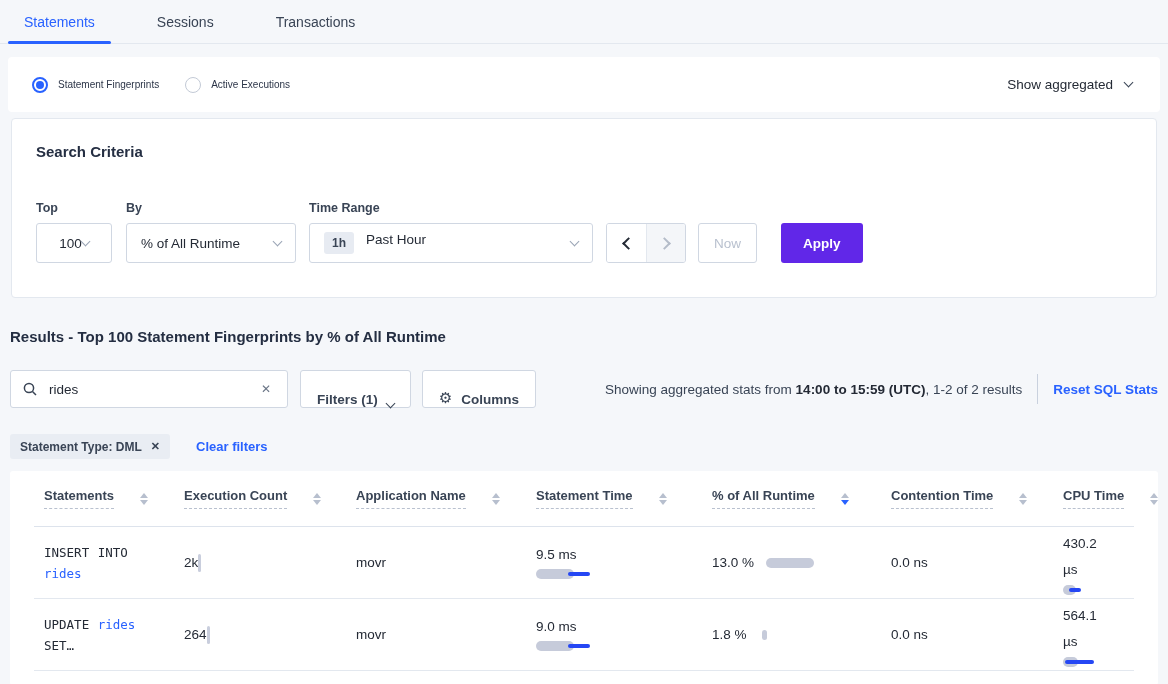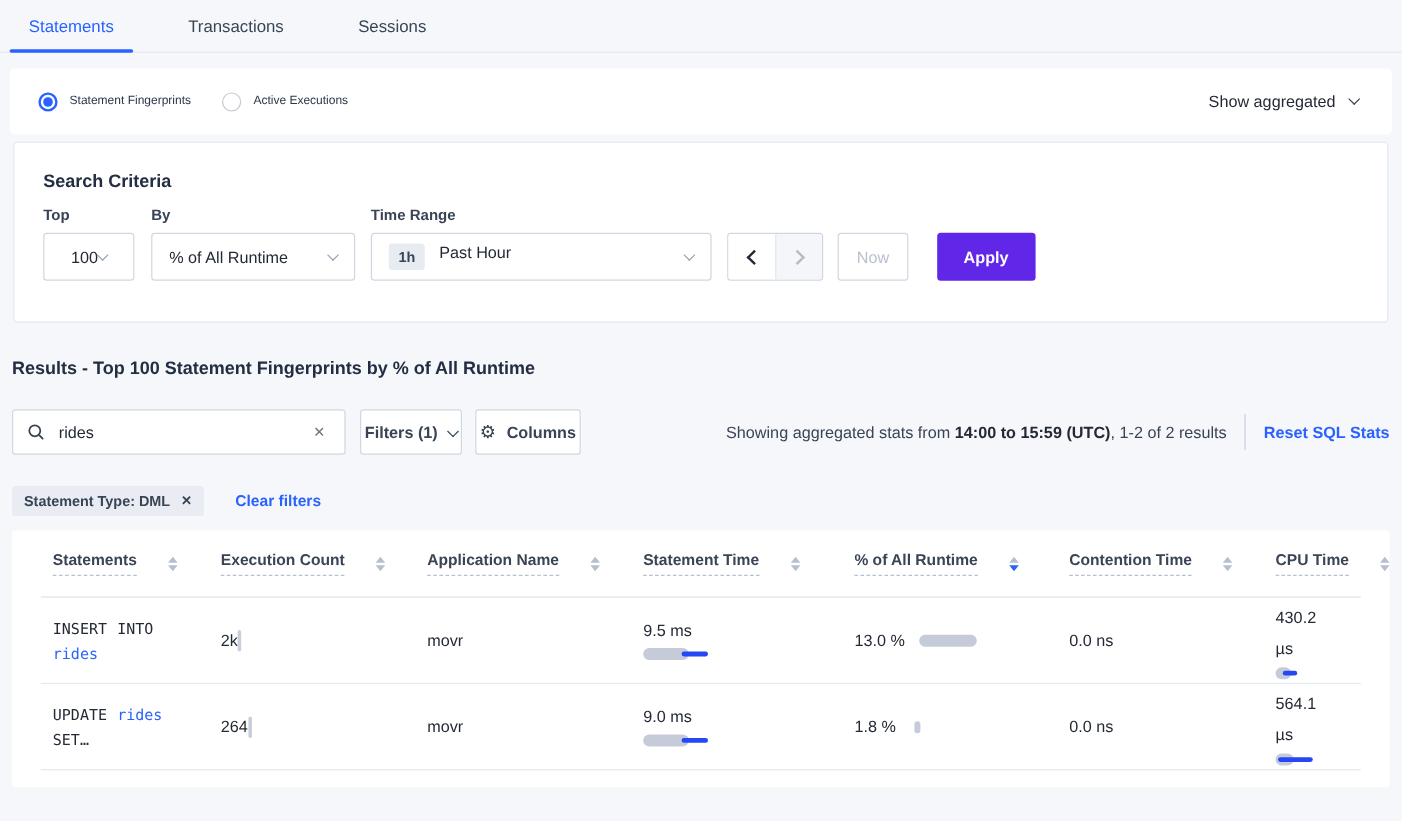--- a/index.html
+++ b/index.html
@@ -19,21 +19,21 @@
   .radios { display:flex; align-items:center; gap:26px; }
   .radio-opt { display:flex; align-items:center; gap:10px; font-size:10px; color:#2c3548; cursor:pointer; }
   .radio { width:16px; height:16px; border-radius:50%; border:1.5px solid #c3cad6; background:#fff; display:grid; place-items:center; }
   .radio.sel { border:2px solid #2962ff; }
   .radio.sel .dot { width:8px; height:8px; border-radius:50%; background:#2962ff; }
   .showdesc { display:flex; align-items:center; gap:12px; font-size:13.5px; color:#242a35; cursor:pointer; }
   .caret { width:7px; height:7px; border:solid #394455; border-width:0 1.6px 1.6px 0; transform:rotate(45deg); margin-top:-4px; }
   .caret.gray { border-color:#9aa4b5; }
   
   .criteria { margin:6px 11px 0; background:#fff; border:1px solid #e3e8ef; border-radius:4px; padding:24px 24px 34px; }
-  .criteria h2 { margin:0 0 12px; font-size:15px; color:#242e42; }
+  .criteria h2 { margin:0 0 41px; font-size:15px; color:#242e42; }
   .fields { display:flex; align-items:flex-end; }
   .field { display:flex; flex-direction:column; }
   .field .flabel { font-size:12.5px; font-weight:bold; color:#394455; margin-bottom:8px; }
   .select { height:40px; background:#fff; border:1px solid #d0d7e2; border-radius:3px; display:flex; align-items:center; justify-content:space-between; padding:0 14px; font-size:13.5px; color:#242a35; cursor:pointer; }
   .sel-top { width:76px; margin-right:14px;justify-content:center; }
   .sel-by { width:170px; margin-right:13px; }
   .sel-time { width:284px; margin-right:13px; }
   .badge1h { background:#e7ebf2; border-radius:3px; padding:4px 8px; font-size:12px; font-weight:bold; color:#394455; margin-right:12px; }
   .sel-left { display:flex; align-items:flex-start; }
   .arrow-group { display:flex; height:40px; border:1px solid #d0d7e2; border-radius:3px; overflow:hidden; margin-right:12px; }
@@ -43,21 +43,21 @@
   .chev.left { transform:rotate(135deg); margin-left:4px; }
   .chev.right { transform:rotate(-45deg); border-color:#b4bcc9; margin-right:4px; }
   .now-btn { height:40px; padding:0 15px; background:#fff; border:1px solid #d0d7e2; border-radius:3px; font-size:13.5px; color:#b9c1cf; margin-right:24px; font-family:inherit; cursor:pointer; }
   .apply-btn { height:40px; padding:0 22px; background:#6127e8; border:none; border-radius:3px; font-size:13.5px; font-weight:bold; color:#fff; font-family:inherit; cursor:pointer; }
   
   .results-heading { margin:30px 10px 0; font-size:15px; color:#242e42; font-weight:bold; }
   .results-row { margin:25px 10px 0; display:flex; align-items:center; }
   .searchbox { width:278px; height:38px; border:1px solid #d0d7e2; border-radius:3px; background:#fff; display:flex; align-items:center; padding:0 12px; }
   .searchbox input { flex:1; border:none; outline:none; font-size:13.5px; color:#242a35; font-family:inherit; margin:0 2px 0 10px; min-width:0; background:transparent; }
   .clear-x { color:#6b7687; font-size:12px; cursor:pointer; padding:2px 4px; }
-  .btn { height:38px; display:flex; align-items:center; gap:9px; background:#fff; border:1px solid #d0d7e2; border-radius:3px; padding:0 3px; font-size:13.5px; font-weight:bold; color:#394455; cursor:pointer; }
+  .btn { height:38px; display:flex; align-items:flex-end; gap:9px; background:#fff; border:1px solid #d0d7e2; border-radius:3px; padding:0 16px; font-size:13.5px; font-weight:bold; color:#394455; cursor:pointer; }
   .btn-filters { margin-left:12px; }
   .btn-columns { margin-left:11px; }
   .gear { font-size:15px; font-weight:normal; }
   .stats { margin-left:auto; font-size:13.5px; color:#394455; white-space:nowrap; }
   .stats b { color:#242a35; }
   .vdiv { width:1px; height:30px; background:#c9d1de; margin:0 15px; }
   .reset-link { font-size:13.5px; font-weight:bold; color:#2962ff; cursor:pointer; white-space:nowrap; }
   
   .chips { margin:26px 10px 0; display:flex; align-items:center; gap:26px; }
   .chip { background:#e9edf3; border-radius:3px; height:25px; display:flex; align-items:center; gap:9px; padding:0 10px; font-size:12px; font-weight:bold; color:#394455; }
@@ -85,22 +85,22 @@
   .bline { height:4px; background:#2547f4; border-radius:2px; }
   .c-rt { display:flex; align-items:center; gap:10px; }
   .rt-text { width:44px; line-height:25px; }
   .cpu-text { display:inline-block; width:50px; line-height:26px; margin-bottom:2px; }
 </style>
 </head>
 <body>
 
 <div class="tabbar">
   <div class="tab active">Statements</div>
+  <div class="tab">Sessions</div>
   <div class="tab">Transactions</div>
-  <div class="tab">Sessions</div>
 </div>
 
 <div class="viewbar">
   <div class="radios">
     <div class="radio-opt">
       <span class="radio sel">
           <span class="dot"></span>
         </span>
       <span>Statement Fingerprints</span>
     </div>

